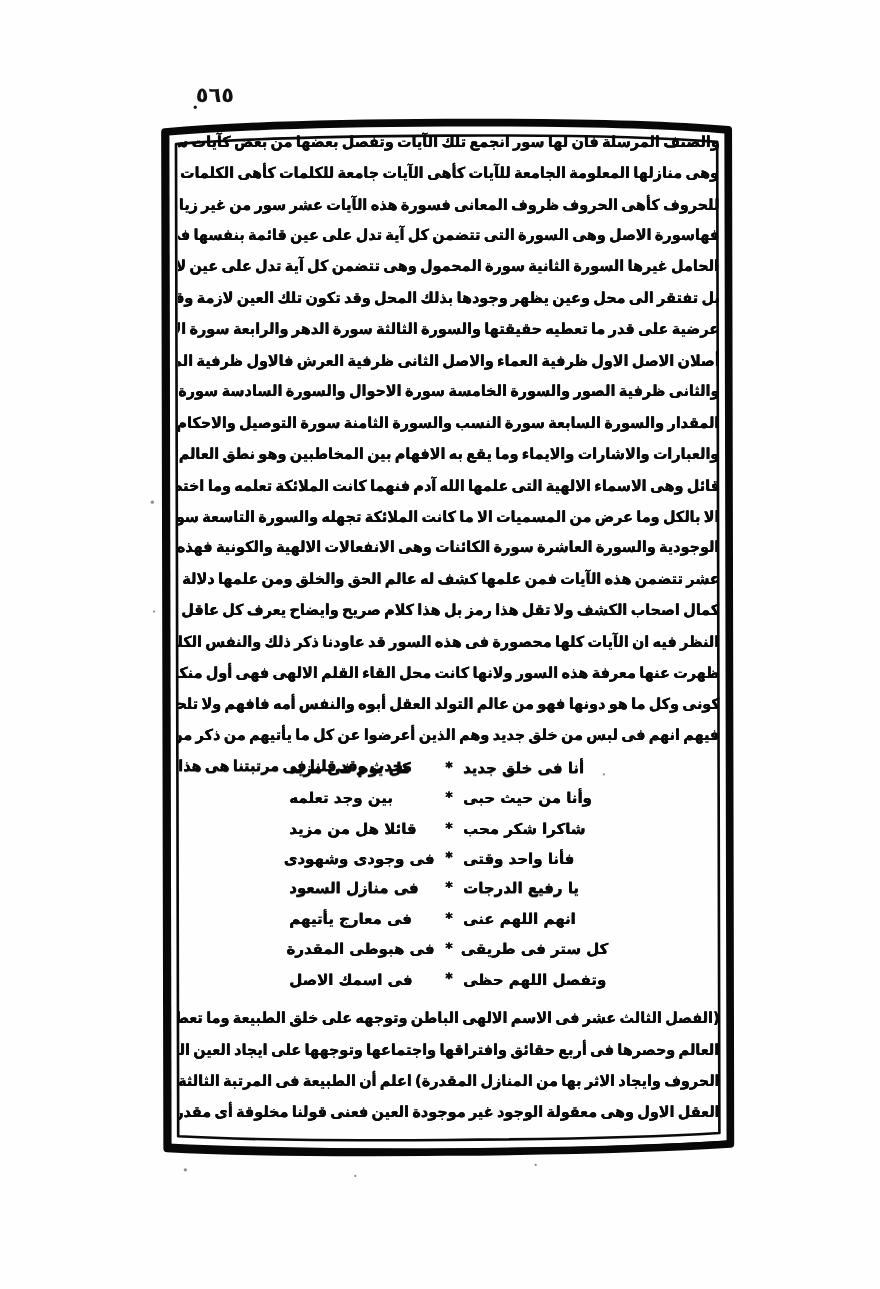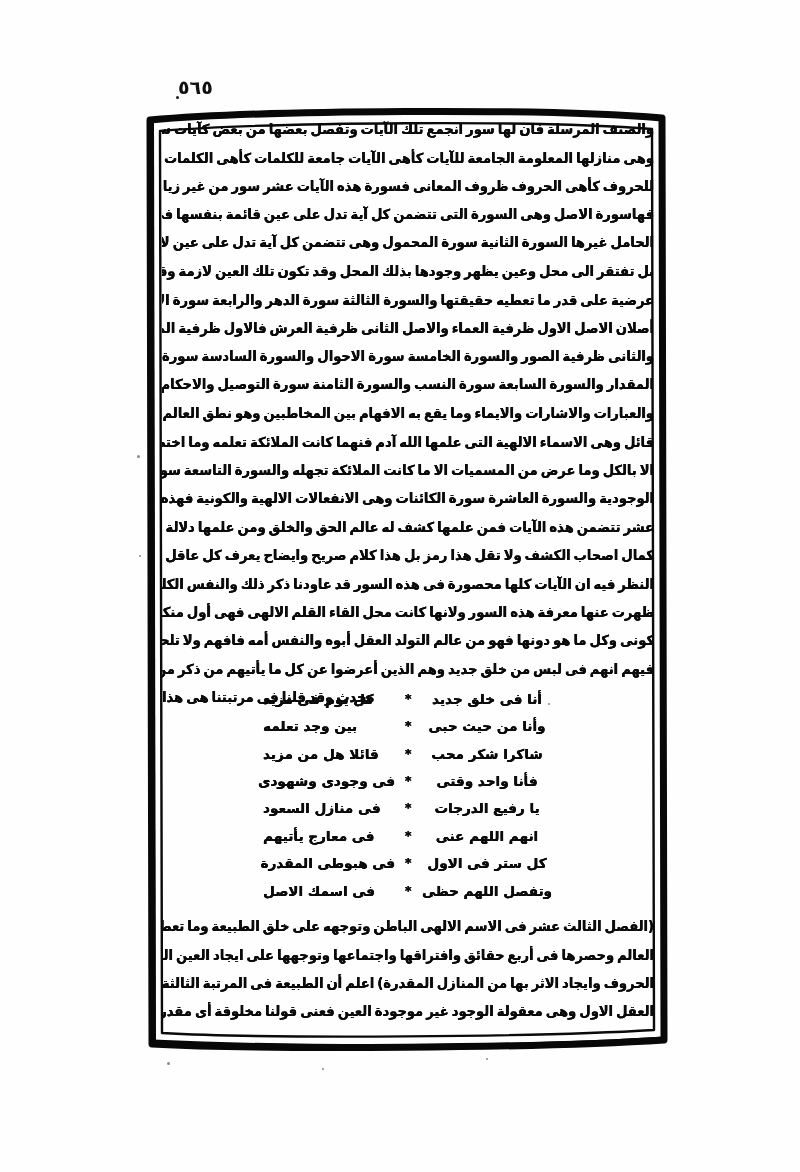--- a/index.html
+++ b/index.html
@@ -121,21 +121,21 @@
     align-items: baseline;
     gap: 0px;
     white-space: nowrap;
   }
   .hemi {
     display: inline-block;
     width: 132px;
     text-align: center;
     letter-spacing: .6px;
   }
-  .hemi.right { text-align: center; }
+  .hemi.right { text-align: left; }
   .hemi.left  { text-align: left; }
   .star {
     display: inline-block;
     width: 26px;
     text-align: center;
     font-size: 13px;
     font-weight: 700;
     transform: translateY(-1px);
   }
 
@@ -247,21 +247,21 @@
         <span class="hemi left">فى منازل السعود</span>
       </div>
 
       <div class="verse">
         <span class="hemi right">انهم اللهم عنى</span>
         <span class="star">*</span>
         <span class="hemi left">فى معارج يأتيهم</span>
       </div>
 
       <div class="verse">
-        <span class="hemi right">كل ستر فى الاول</span>
+        <span class="hemi right">كل ستر فى طريقى</span>
         <span class="star">*</span>
         <span class="hemi left">فى هبوطى المقدرة</span>
       </div>
 
       <div class="verse">
         <span class="hemi right">وتفصل اللهم حظى</span>
         <span class="star">*</span>
         <span class="hemi left">فى اسمك الاصل</span>
       </div>
 

